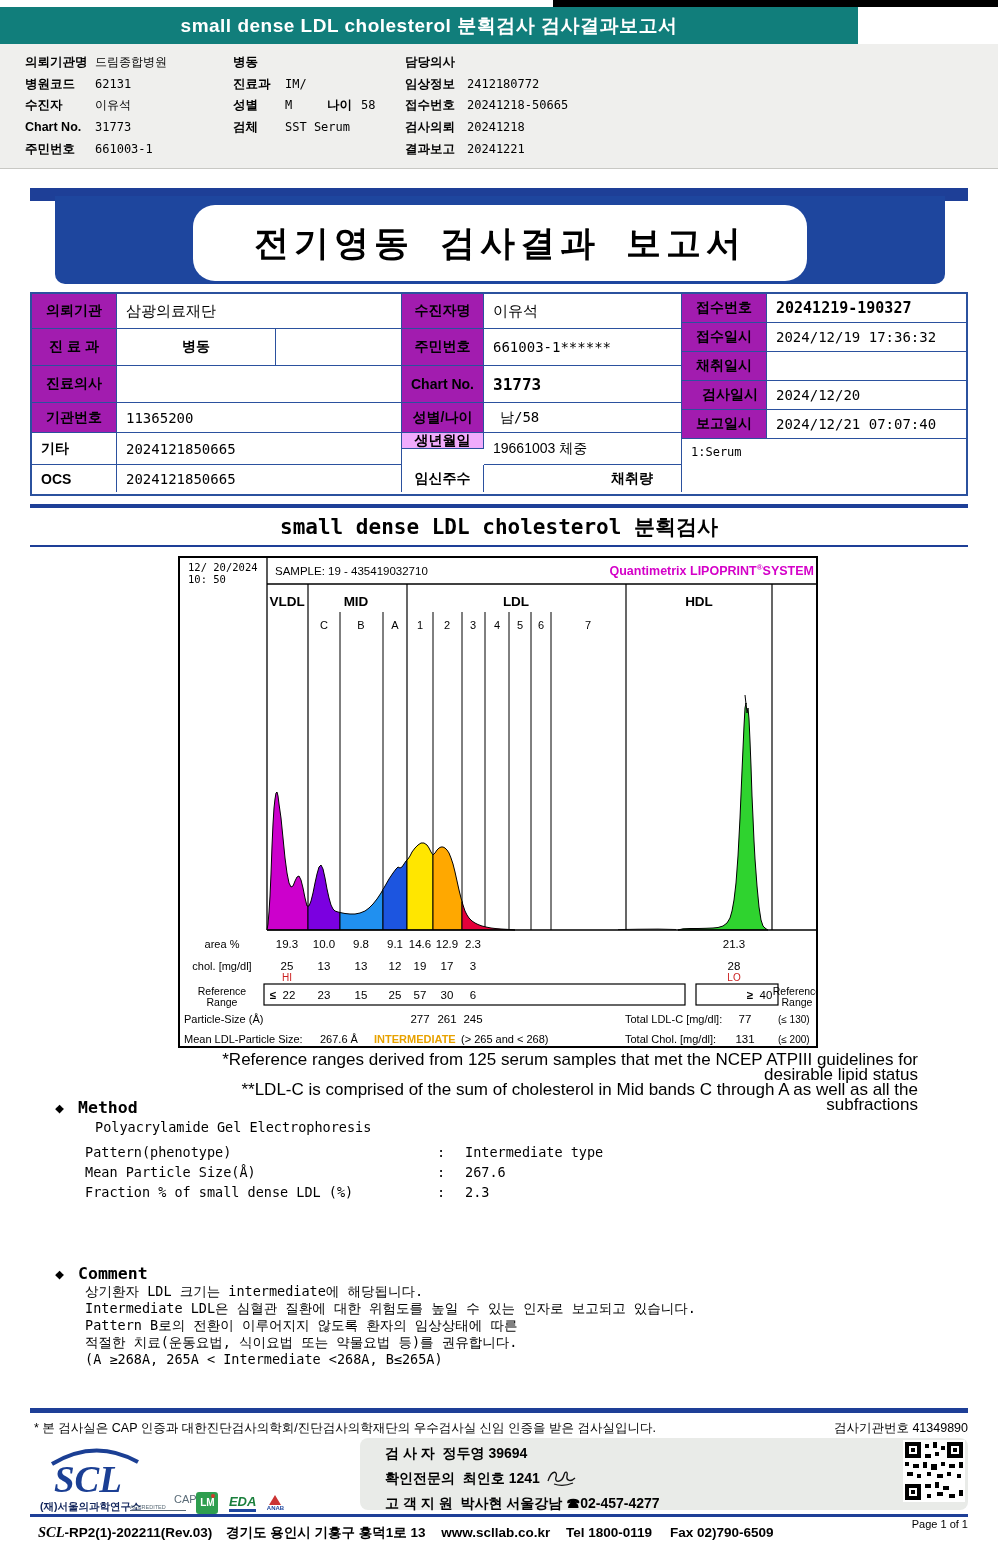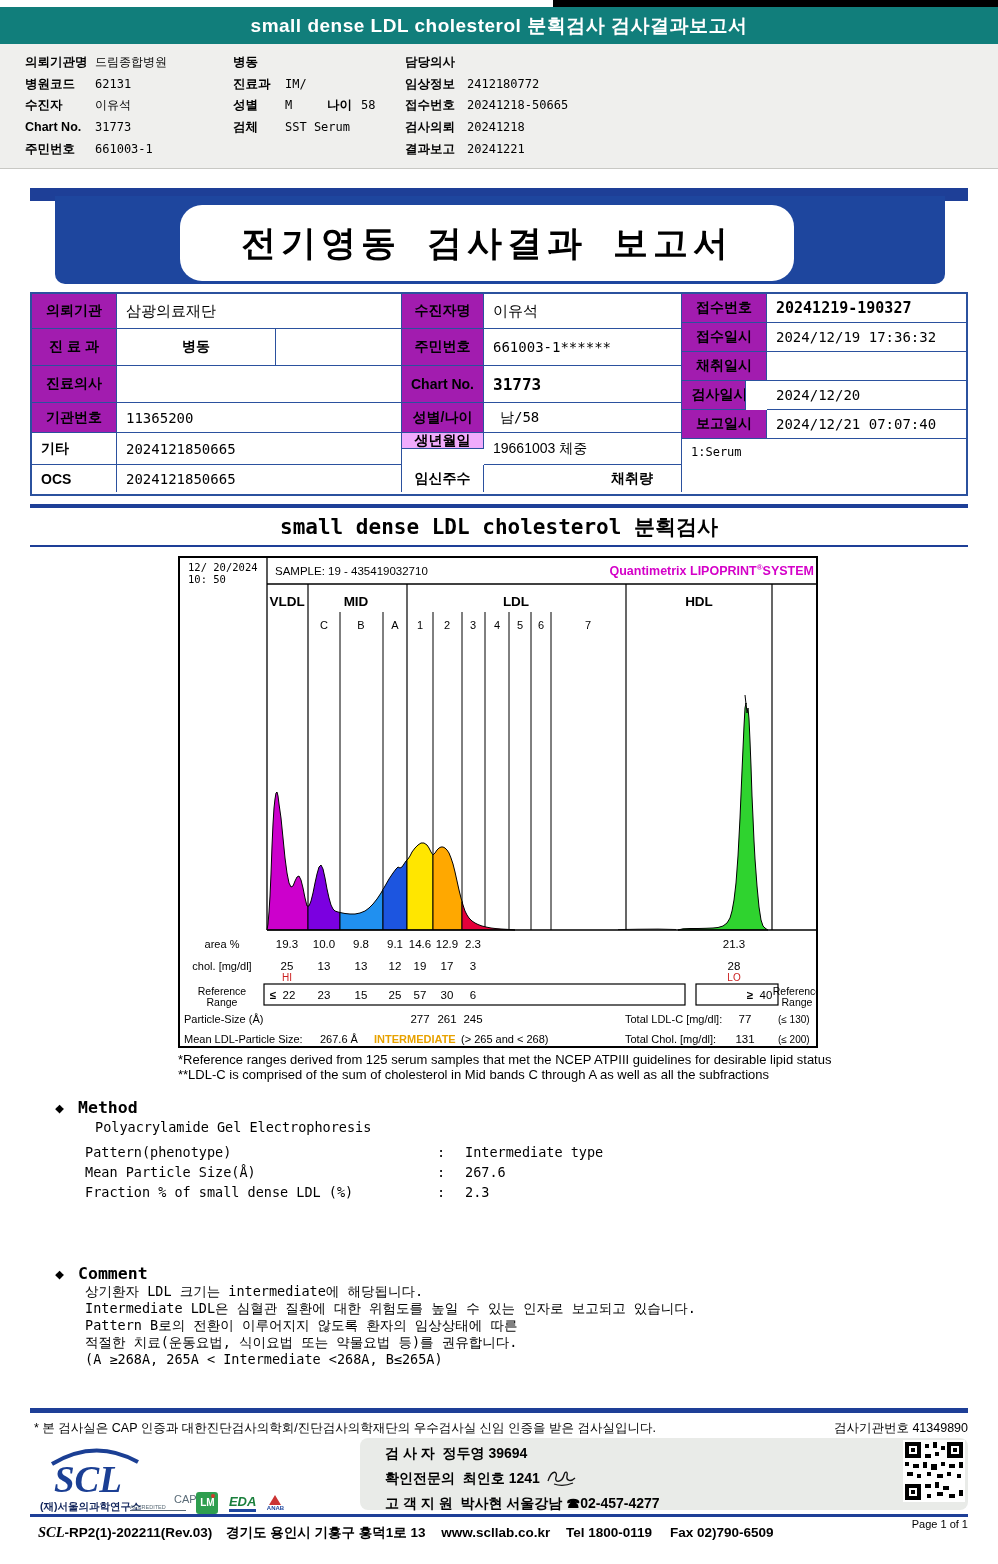--- a/index.html
+++ b/index.html
@@ -33,37 +33,37 @@
   .secttitle{font-size:21px;font-weight:bold;text-align:center;
              font-family:"DejaVu Sans Mono","Liberation Sans",sans-serif;}
   
   .mhead{font-family:"DejaVu Sans Mono",monospace;font-size:16.5px;font-weight:bold;}
   .mbody{font-family:"DejaVu Sans Mono",monospace;font-size:13.5px;line-height:20px;}
   .resrow{display:flex;font-family:"DejaVu Sans Mono",monospace;font-size:13.5px;line-height:20px;}
   .resrow .rl{width:352px;}
   .resrow .rc{width:28px;}
   .diamond{font-size:15px;margin-right:14px;}
   
-  .fnote{font-size:13px;line-height:15px;}
+  .fnote{font-size:17px;line-height:15px;text-align:right;}
   
   .graypanel{background:#E9EBE8;border-radius:8px;}
   .staffline{font-size:14px;font-weight:bold;white-space:nowrap;line-height:25px;}
   .certline{font-size:12.5px;}
   .bottomline{font-size:13.5px;font-weight:600;white-space:nowrap;}
   .sclserif{font-family:"Liberation Serif",serif;font-style:italic;font-weight:bold;}
   .badge{display:inline-block;vertical-align:middle;}
 </style>
 </head>
 <body>
 
 <div id="page">
 
   <div class="abs topstrip" style="left:553px;top:0;width:445px;height:7px;"></div>
 
-  <div class="abs tealbar" style="left:0;top:7px;width:998px;height:37px;">
+  <div class="abs tealbar" style="left:0;top:7px;width:858px;height:37px;">
     <span>small dense LDL cholesterol 분획검사 검사결과보고서</span>
   </div>
 
   <div class="abs pheader" style="left:0;top:44px;width:998px;height:124px;">
     <div class="abs" style="left:25px;top:8px;width:205px;">
       <div class="row"><span class="l" style="width:70px">의뢰기관명</span><span class="v">드림종합병원</span></div>
       <div class="row"><span class="l" style="width:70px">병원코드</span><span class="v">62131</span></div>
       <div class="row"><span class="l" style="width:70px">수진자</span><span class="v">이유석</span></div>
       <div class="row"><span class="l" style="width:70px">Chart No.</span><span class="v">31773</span></div>
       <div class="row"><span class="l" style="width:70px">주민번호</span><span class="v">661003-1</span></div>
@@ -78,21 +78,21 @@
       <div class="row"><span class="l" style="width:62px">담당의사</span><span class="v"></span></div>
       <div class="row"><span class="l" style="width:62px">임상정보</span><span class="v">2412180772</span></div>
       <div class="row"><span class="l" style="width:62px">접수번호</span><span class="v">20241218-50665</span></div>
       <div class="row"><span class="l" style="width:62px">검사의뢰</span><span class="v">20241218</span></div>
       <div class="row"><span class="l" style="width:62px">결과보고</span><span class="v">20241221</span></div>
     </div>
   </div>
 
   <div class="abs bluebar" style="left:30px;top:188px;width:938px;height:13px;"></div>
   <div class="abs bannerblue" style="left:55px;top:196px;width:890px;height:88px;border-radius:0 0 10px 10px;"></div>
-  <div class="abs bannerwhite" style="left:180px;top:205px;width:614px;height:76px;">
+  <div class="abs bannerwhite" style="left:193px;top:205px;width:614px;height:76px;">
     <div class="bannertitle">전기영동 검사결과 보고서</div>
   </div>
 
   <div class="abs itbl" style="left:30px;top:292px;width:934px;height:200px;">
 
     <div class="cell lc" style="left:0;top:0;width:85px;height:35px;">
         <span>의뢰기관</span>
       </div>
     <div class="cell vc" style="left:85px;top:0;width:285px;height:35px;font-size:15px;">
         <span>삼광의료재단</span>
@@ -181,21 +181,21 @@
       </div>
     <div class="cell vc nr" style="left:735px;top:29px;width:199px;height:29px;">
         <span>2024/12/19 17:36:32</span>
       </div>
     <div class="cell lc" style="left:650px;top:58px;width:85px;height:29px;">
         <span>채취일시</span>
       </div>
     <div class="cell vc nr" style="left:735px;top:58px;width:199px;height:29px;">
         <span></span>
       </div>
-    <div class="cell lc" style="left:650px;top:87px;width:64px;height:29px;padding-left:12px;">
+    <div class="cell lc" style="left:650px;top:87px;width:85px;height:29px;padding-left:12px;">
         <span>검사일시</span>
       </div>
     <div class="cell vc nr" style="left:735px;top:87px;width:199px;height:29px;">
         <span>2024/12/20</span>
       </div>
     <div class="cell lc" style="left:650px;top:116px;width:85px;height:29px;">
         <span>보고일시</span>
       </div>
     <div class="cell vc nr" style="left:735px;top:116px;width:199px;height:29px;">
         <span>2024/12/21 07:07:40</span>

